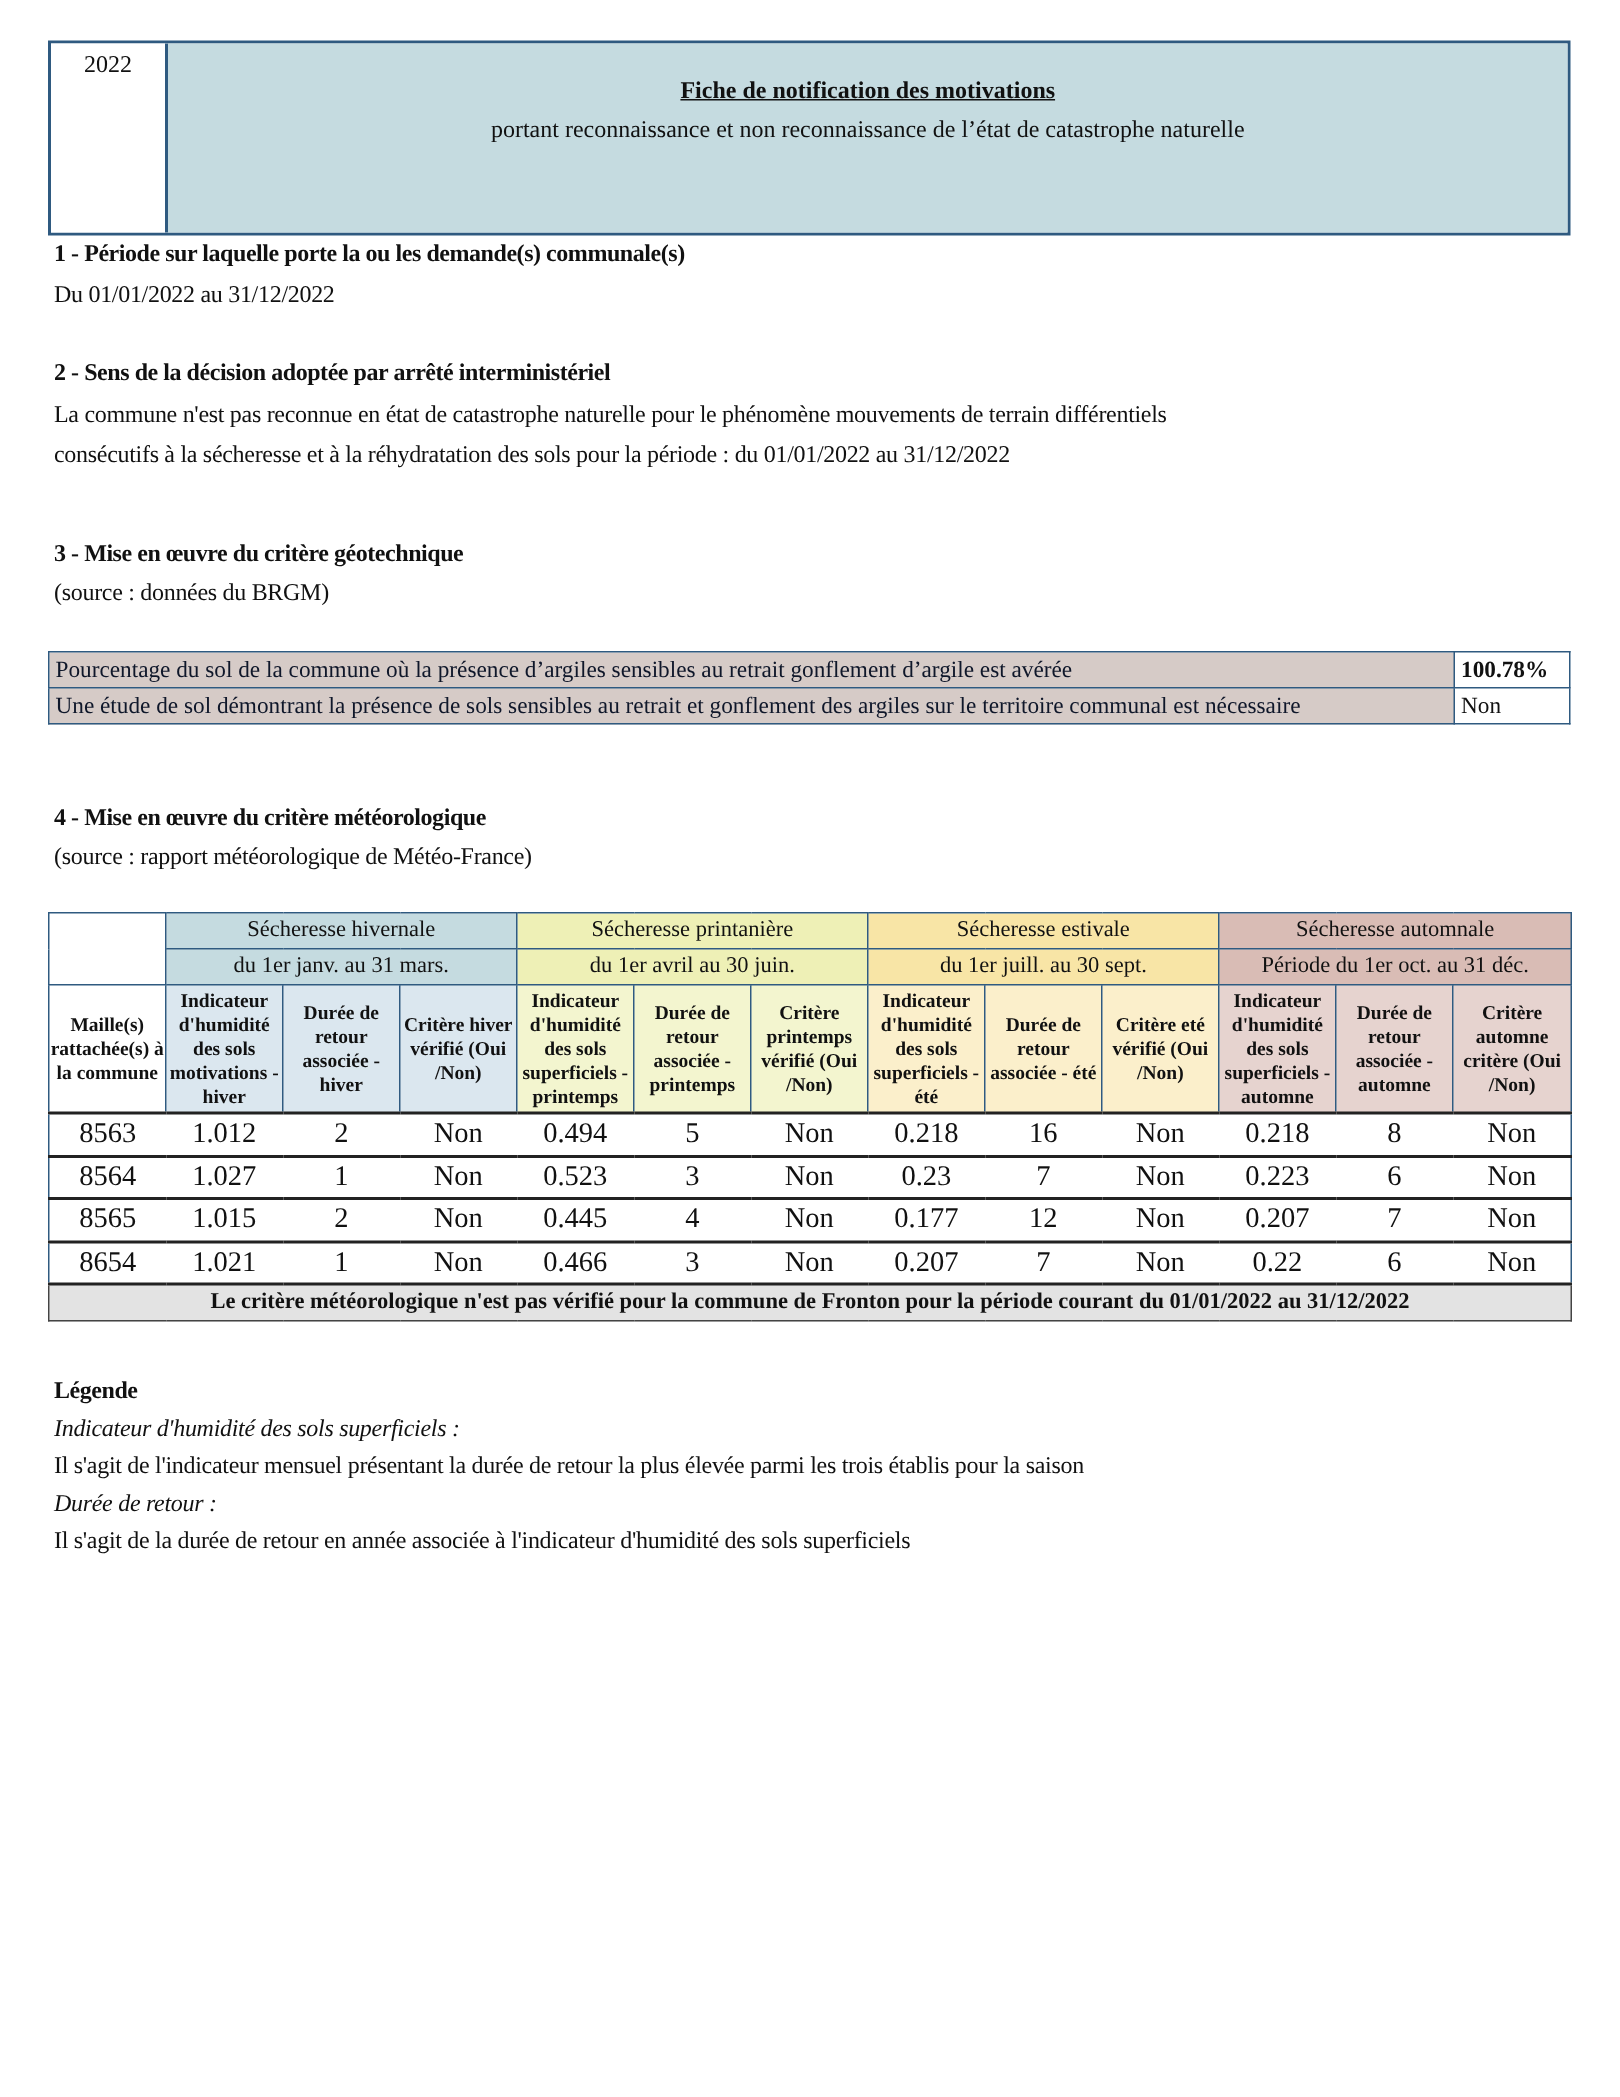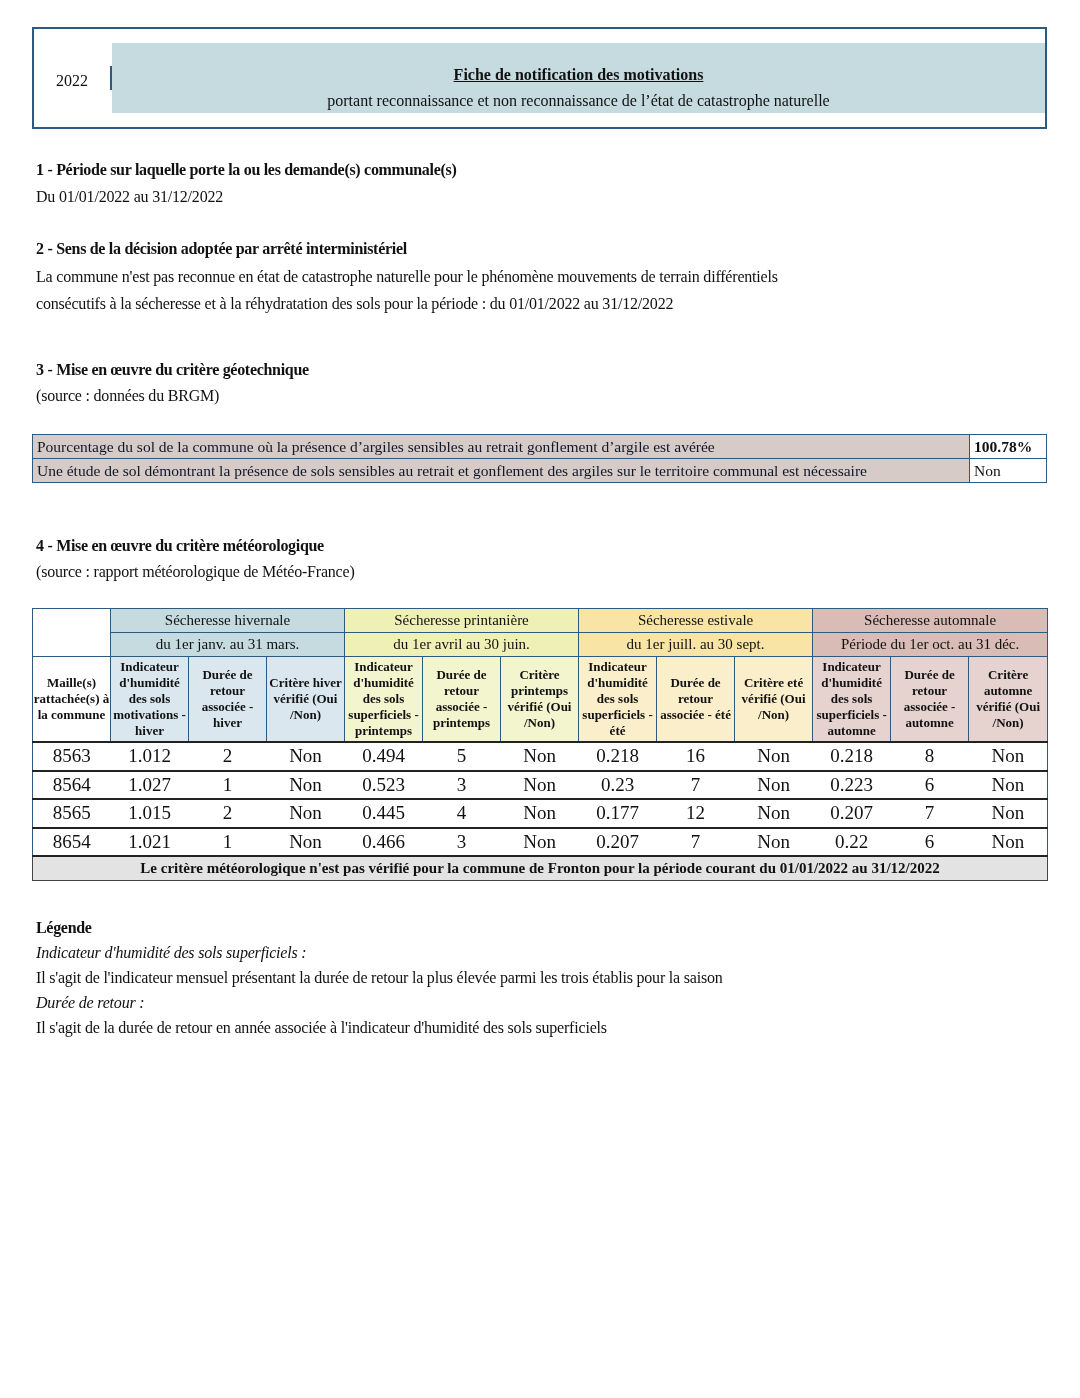--- a/index.html
+++ b/index.html
@@ -1,20 +1,20 @@
 <!DOCTYPE html>
 <html><head>
 <meta charset="utf-8">
 <style>
   html, body { margin: 0; padding: 0; background: #ffffff; }
   body { width: 1080px; height: 1398px; position: relative; font-family: "Liberation Serif", serif; color: #111; }
   .abs { position: absolute; }
 
   
-  #hdr { left: 32px; top: 27px; width: 1015px; height: 102px; border: 2px solid #2f5a80; display: flex; box-sizing: border-box; align-items: center; }
+  #hdr { left: 32px; top: 27px; width: 1015px; height: 130px; border: 2px solid #2f5a80; display: flex; box-sizing: border-box; }
   #hdr .year { width: 78px; border-right: 2px solid #2f5a80; text-align: center; font-size: 16px; padding-top: 6px; box-sizing: border-box; background: #fff; }
   #hdr .main { flex: 1; background: #c5dbe0; text-align: center; font-size: 16px; line-height: 25.5px; padding-top: 19px; }
   #hdr .title { font-weight: bold; text-decoration: underline; }
   #hdr .commune { font-weight: bold; }
 
   .sec-title { font-weight: bold; font-size: 16px; font-family: "Liberation Sans Narrow", "Liberation Serif", serif; letter-spacing: -0.3px; }
   .txt { font-size: 16px; letter-spacing: -0.2px; }
 
   
   #geo { left: 32px; top: 434px; width: 1015px; border-collapse: collapse; font-size: 15.5px; }
@@ -114,21 +114,21 @@
     <td class="colh w2">Durée de retour associée - hiver</td>
     <td class="colh w2">Critère hiver vérifié (Oui /Non)</td>
     <td class="colh s2">Indicateur d'humidité des sols superficiels - printemps</td>
     <td class="colh s2">Durée de retour associée - printemps</td>
     <td class="colh s2">Critère printemps vérifié (Oui /Non)</td>
     <td class="colh e2">Indicateur d'humidité des sols superficiels - été</td>
     <td class="colh e2">Durée de retour associée - été</td>
     <td class="colh e2">Critère eté vérifié (Oui /Non)</td>
     <td class="colh a2">Indicateur d'humidité des sols superficiels - automne</td>
     <td class="colh a2">Durée de retour associée - automne</td>
-    <td class="colh a2">Critère automne vérifié (Oui /Non)</td>
+    <td class="colh a2">Critère automne critère (Oui /Non)</td>
   </tr>
   </tbody>
     <tbody id="meteo-body">
       <tr class="data">
         <td>8563</td>
         <td>1.012</td>
         <td>2</td>
         <td>Non</td>
         <td>0.494</td>
         <td>5</td>

